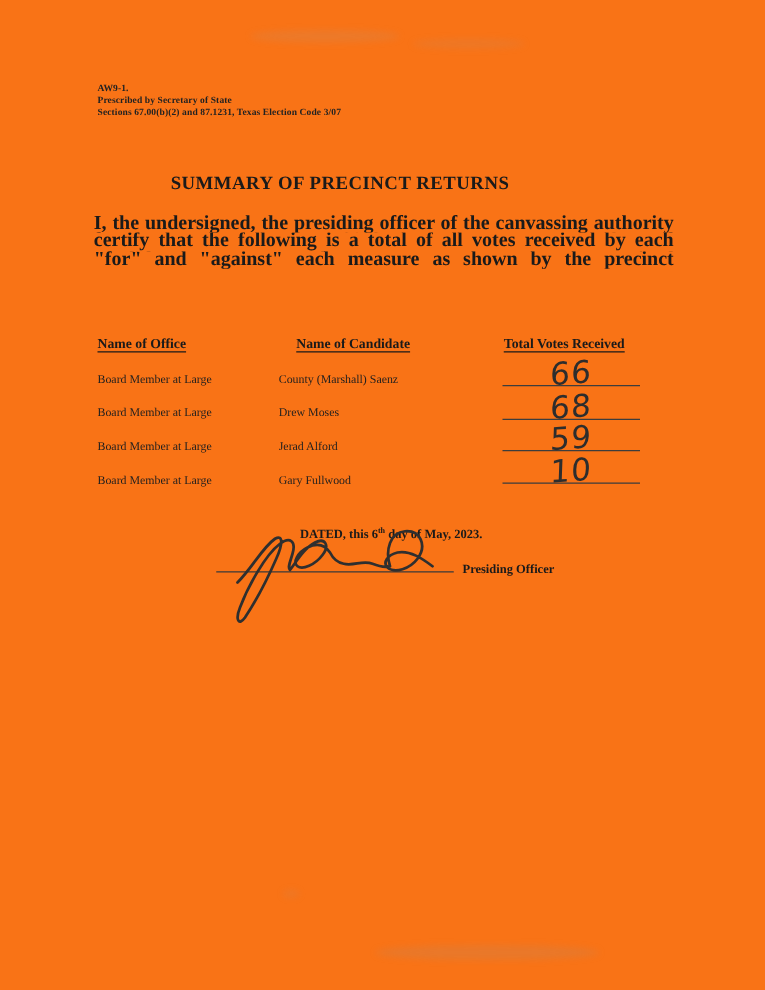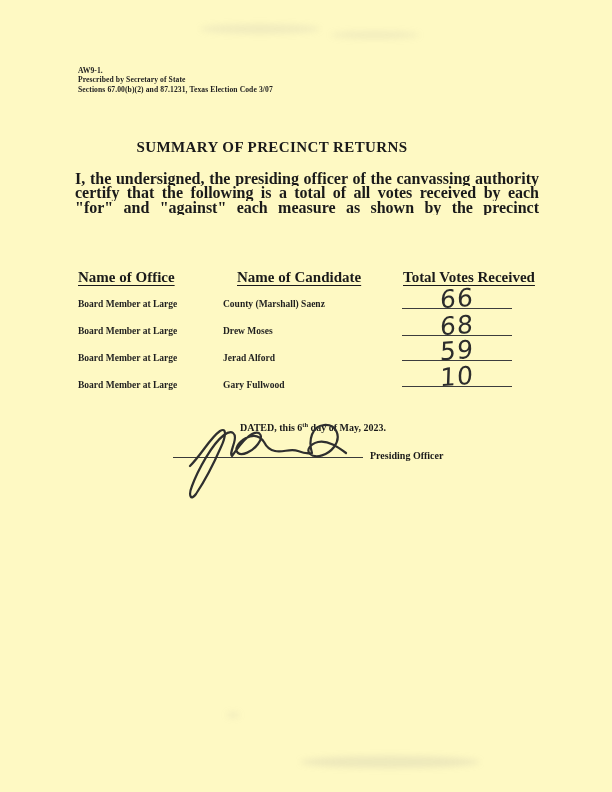--- a/index.html
+++ b/index.html
@@ -1,20 +1,20 @@
 <!DOCTYPE html>
 <html><head>
 <meta charset="utf-8">
 <style>
   html, body { margin:0; padding:0; background:#ffffff; }
   .page {
     position: relative;
     width: 612px;
     height: 792px;
-    background: #fef9c3;
+    background: #f97316;
     font-family: "Liberation Serif", serif;
     color: #1b1b1b;
     overflow: hidden;
   }
   
   .form-id {
     position: absolute; left: 78px; top: 66px;
     font-size: 7.6px; font-weight: bold; line-height: 9.4px;
     letter-spacing: 0.1px; color: #222;
   }
@@ -32,26 +32,26 @@
   .pline {
     height: 14.35px; line-height: 14.35px;
     text-align: justify; text-align-last: justify;
     white-space: normal; overflow: hidden;
   }
   .pline.last { text-align-last: left; }
   .u { text-decoration: underline; text-underline-offset: 2px; }
   
   .col-h {
     position: absolute; top: 269px;
-    font-size: 15px; font-weight: bold;
+    font-size: 11px; font-weight: bold;
     text-decoration: underline; text-underline-offset: 2.5px;
     text-decoration-thickness: 1px; color: #1a1a1a;
   }
   .cell {
-    position: absolute; font-size: 9.5px; font-weight: bold; color: #1f1f1f;
+    position: absolute; font-size: 9.5px; font-weight: normal; color: #1f1f1f;
     white-space: nowrap;
   }
   .vote-slot {
     position: absolute; left: 402px; width: 110px; height: 28px;
     border-bottom: 1.3px solid #3d3d3d;
     display: flex; align-items: flex-end; justify-content: center;
   }
   .hw {
     font-family: "DejaVu Sans", sans-serif;
     font-size: 25px; line-height: 24px; color: #2d2d2d;

